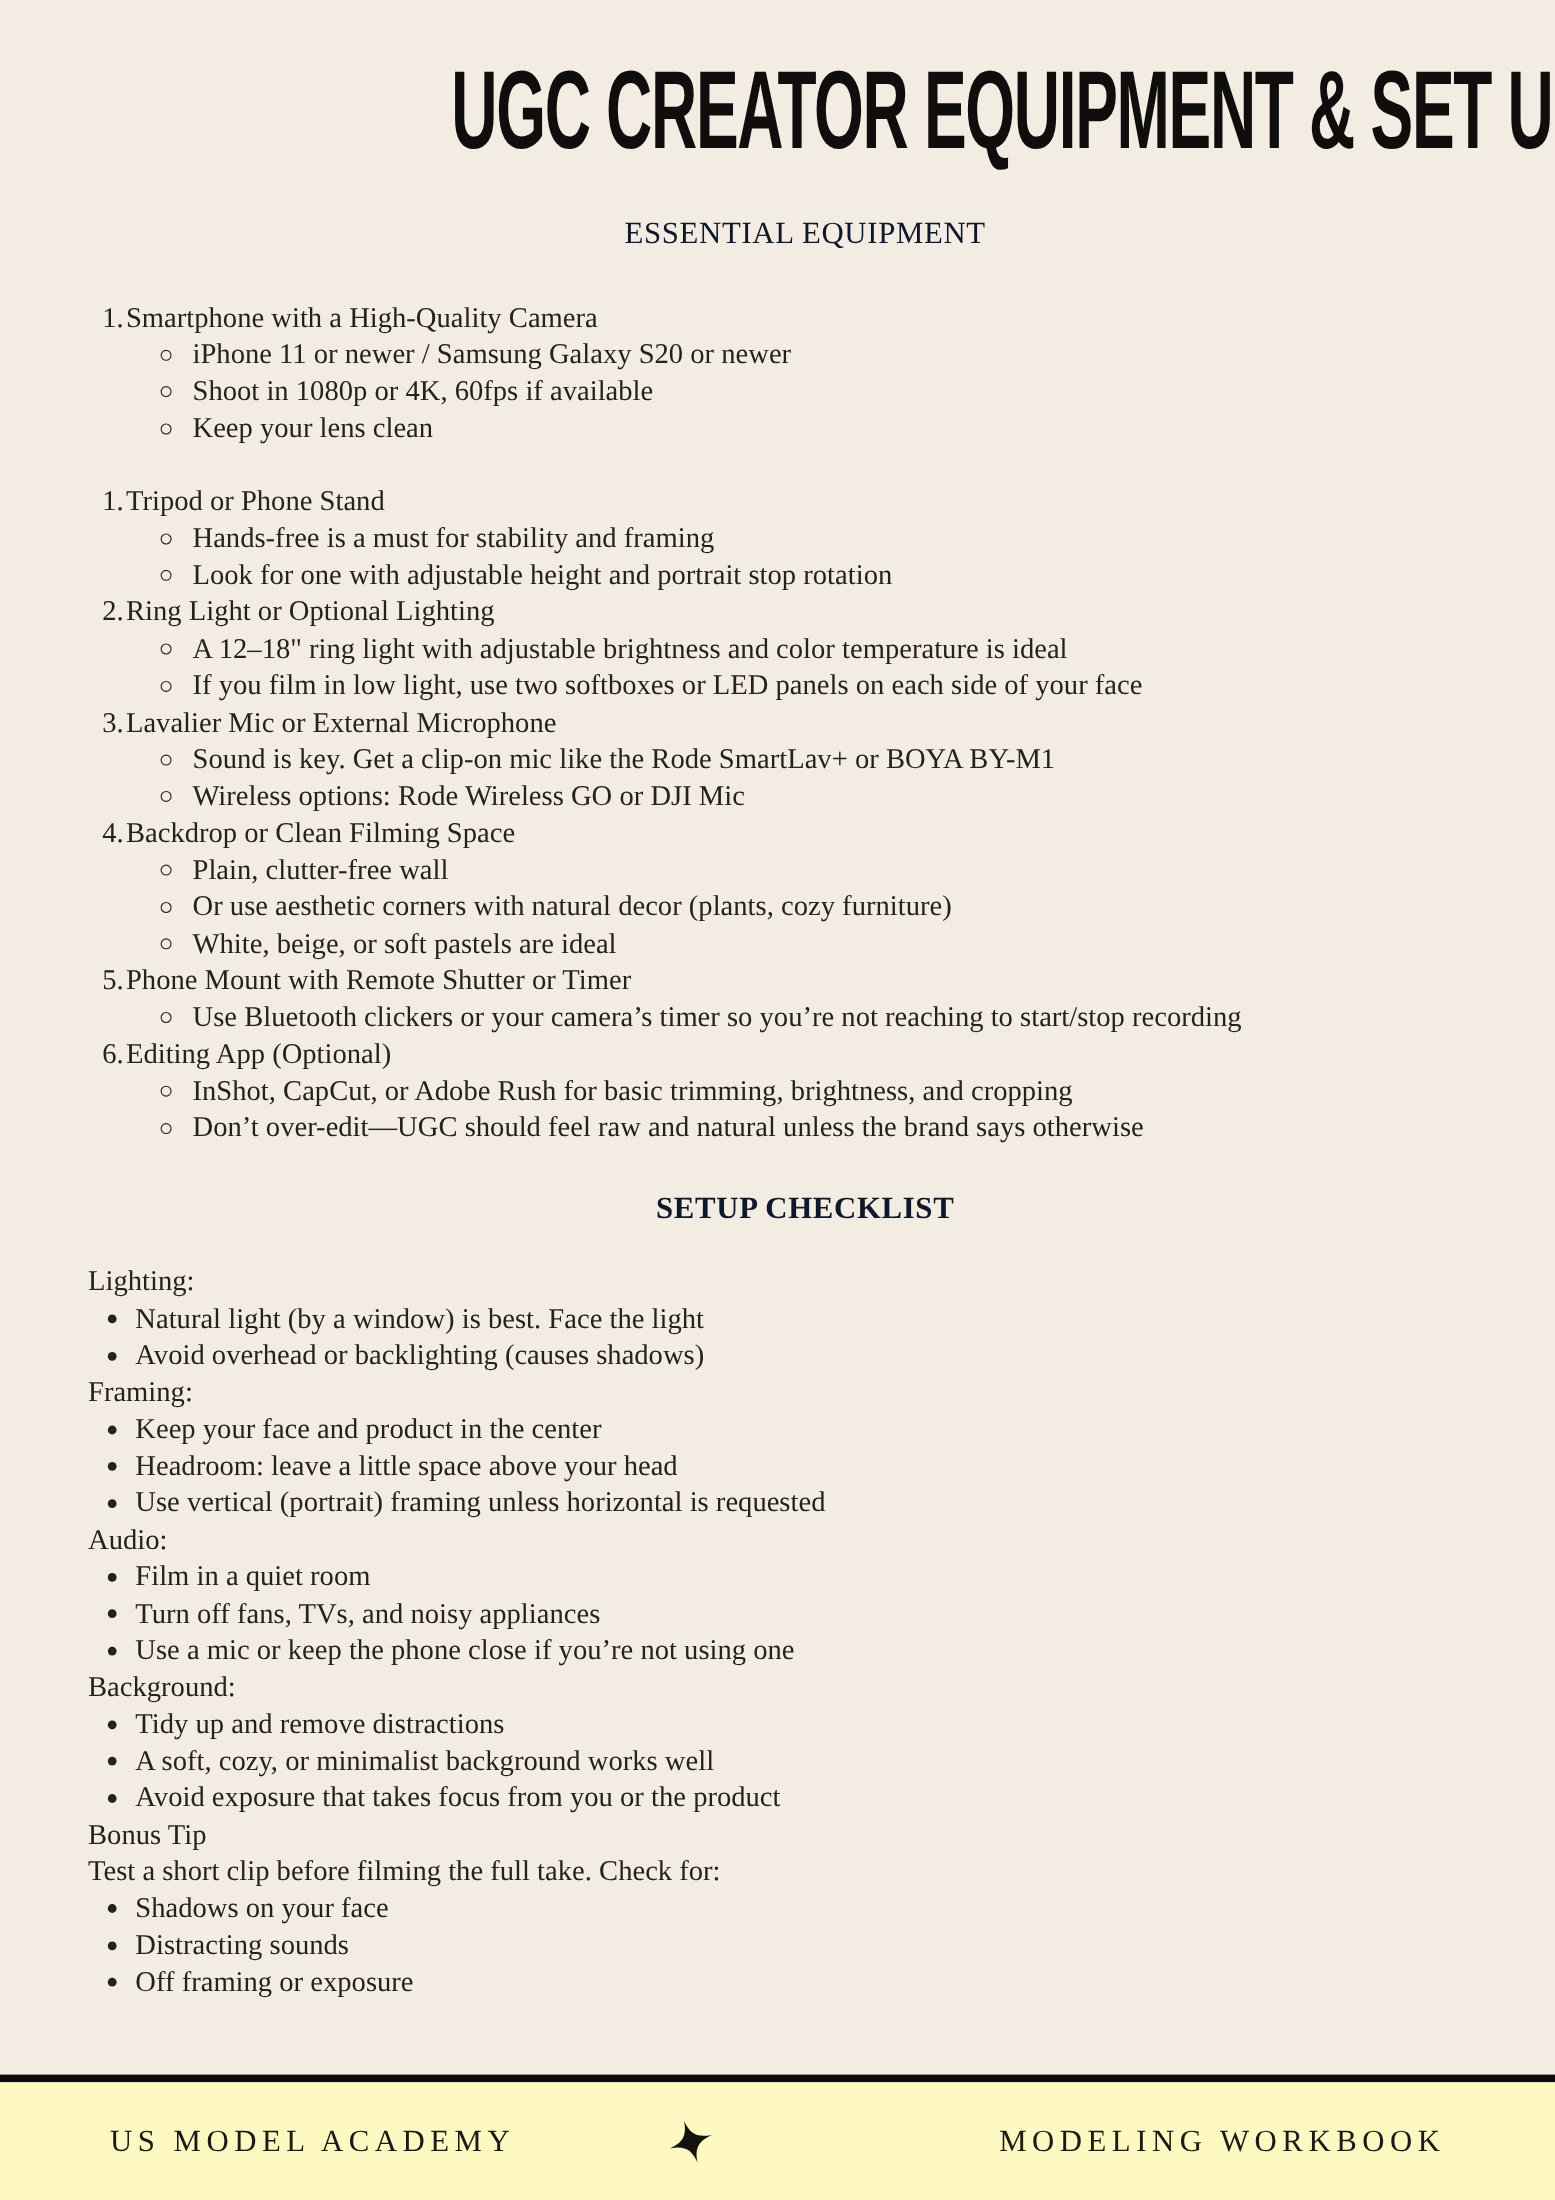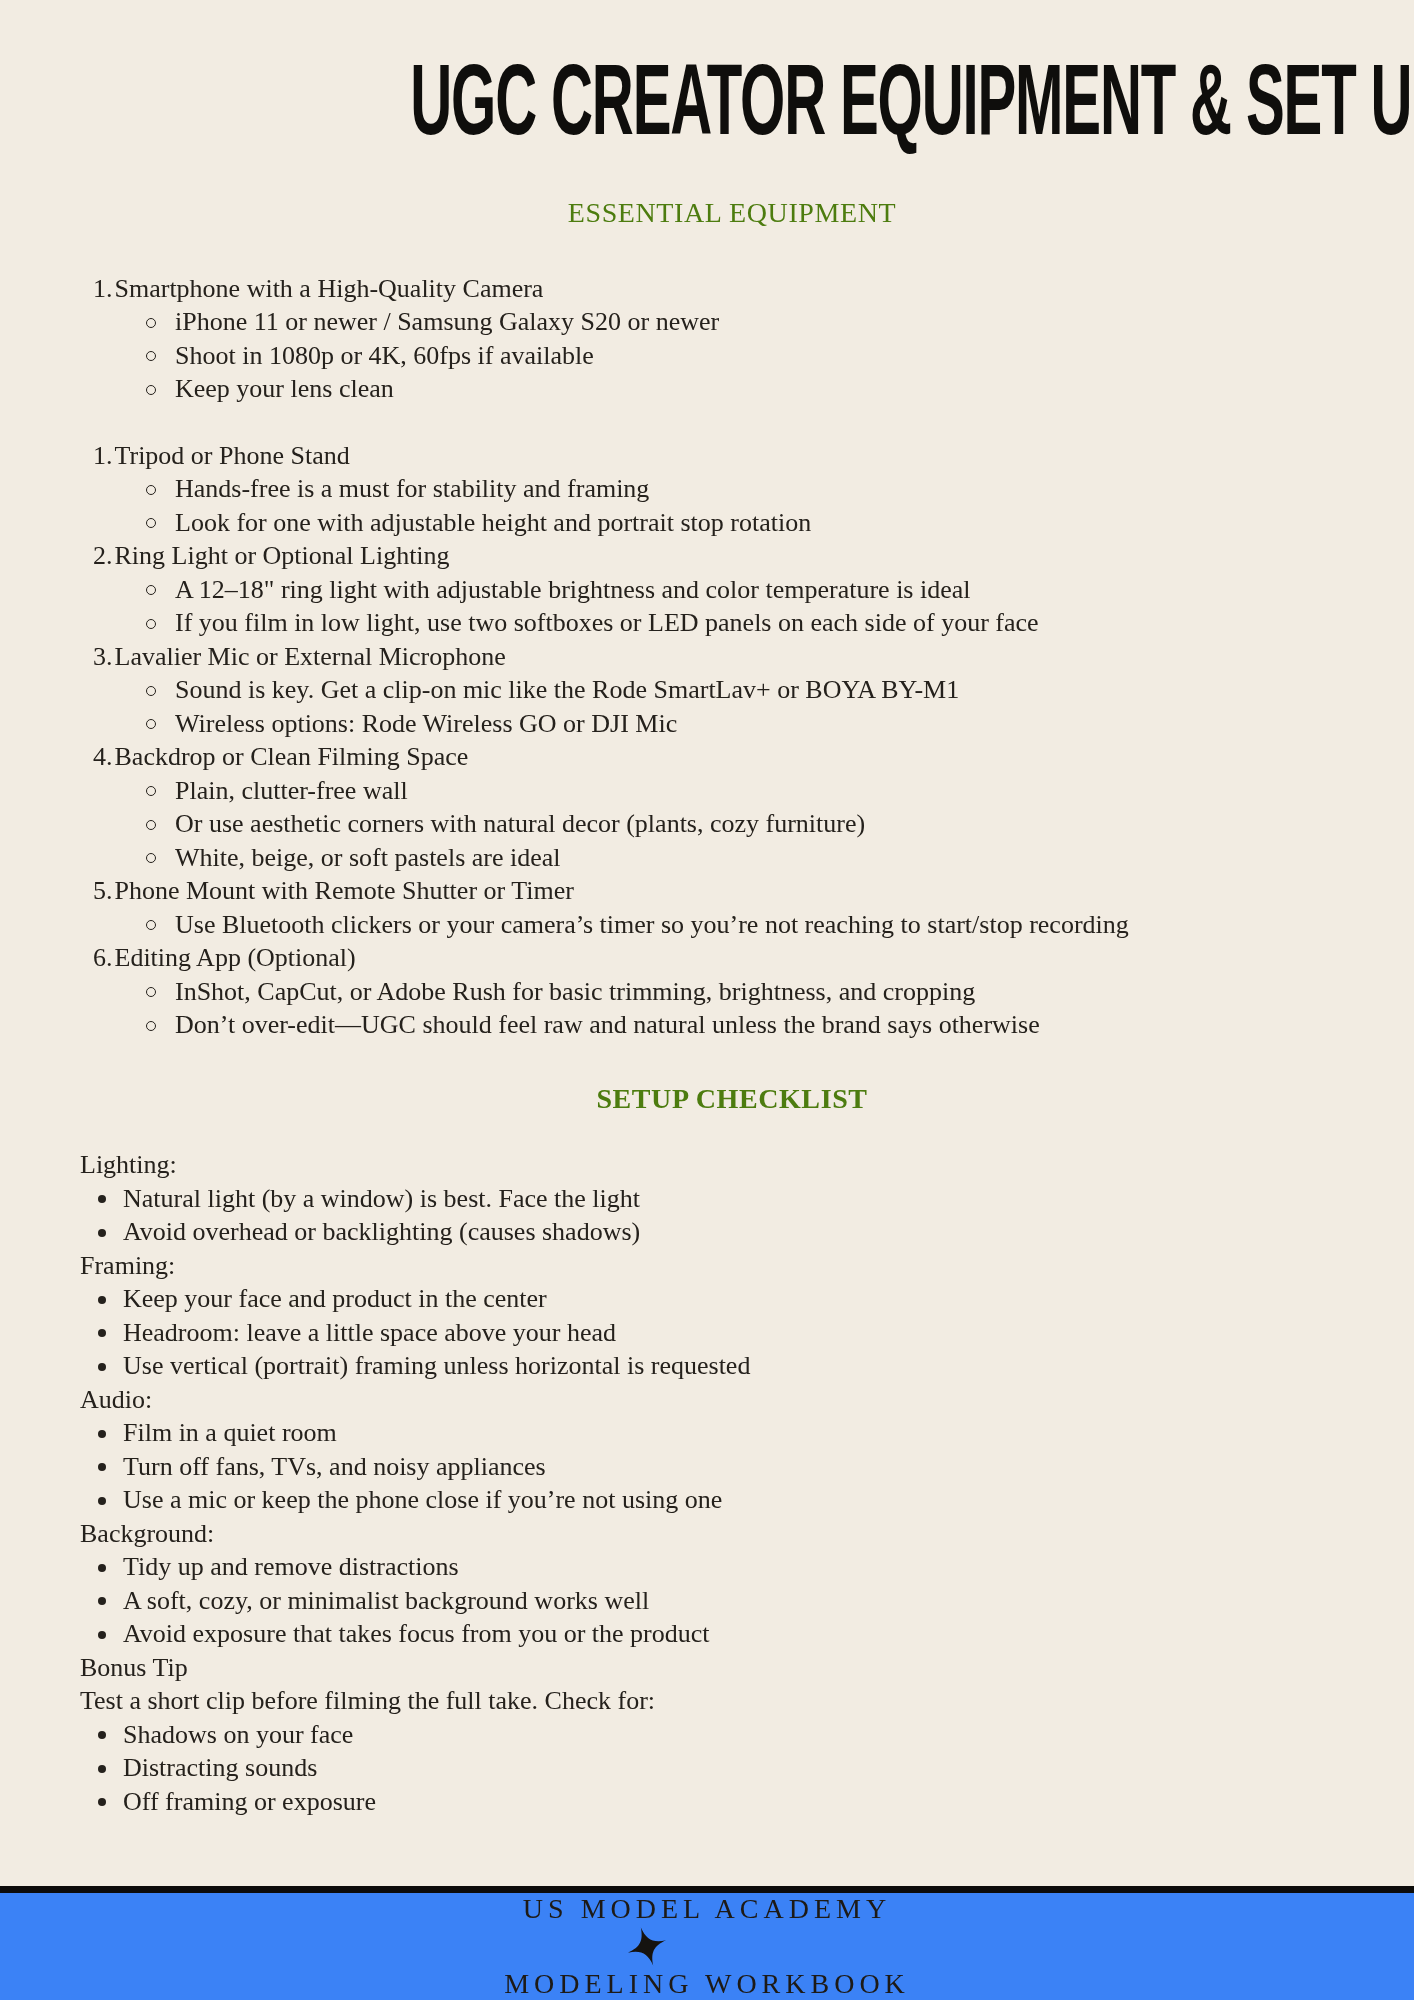--- a/index.html
+++ b/index.html
@@ -27,21 +27,21 @@
   .content {
     padding:0 30px 0 80px;
     font-size:26px;
     line-height:33.5px;
   }
   .section-heading {
     font-size:28px;
     font-weight:400;
     text-align:center;
     letter-spacing:0.6px;
-    color:#4d7c0f;
+    color:#0f172a;
   }
   #essential-heading { margin:36px 0 42px 0; }
   #setup-heading { margin:40px 0 33px 0;font-weight:bold; }
 
   ol.num-list { list-style:none; padding-left:13px; }
   ol.num-list + ol.num-list { margin-top:33px; }
   .item-head { white-space:nowrap; }
   .num { letter-spacing:0; }
   .num-label { margin-left:2px; }
 
@@ -77,26 +77,25 @@
     position:absolute;
     left:0; right:0;
     top:1886px;
     height:7px;
     background:#0d0c0a;
   }
   .page-footer {
     position:absolute;
     left:0; right:0;
     top:1893px; bottom:0;
-    background:#3b82f6;
+    background:#fef9c3;
     display:flex;
     align-items:center;
     justify-content:space-between;
     padding:0 100px;
-    flex-direction:column;
   }
   .footer-text {
     font-size:28px;
     letter-spacing:5px;
     color:#1d1a16;
   }
   .star-icon-box {
     width:40px; height:46px;
     transform:rotate(-18deg);
     margin-right:120px;

